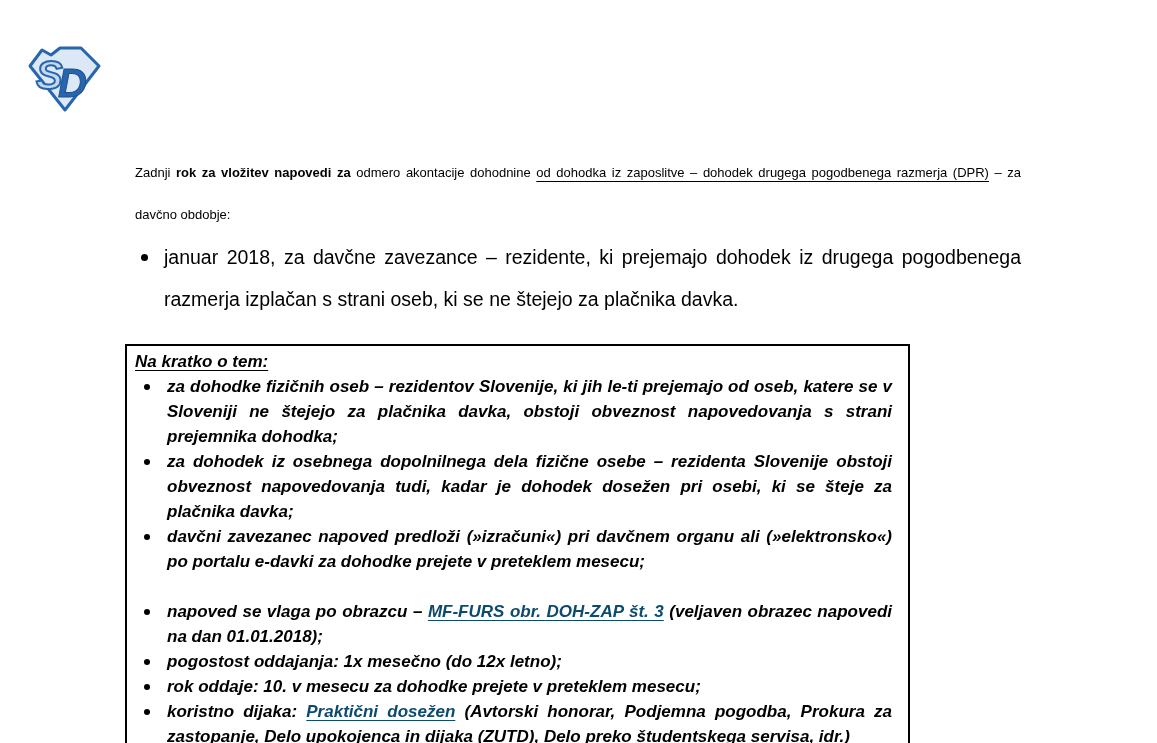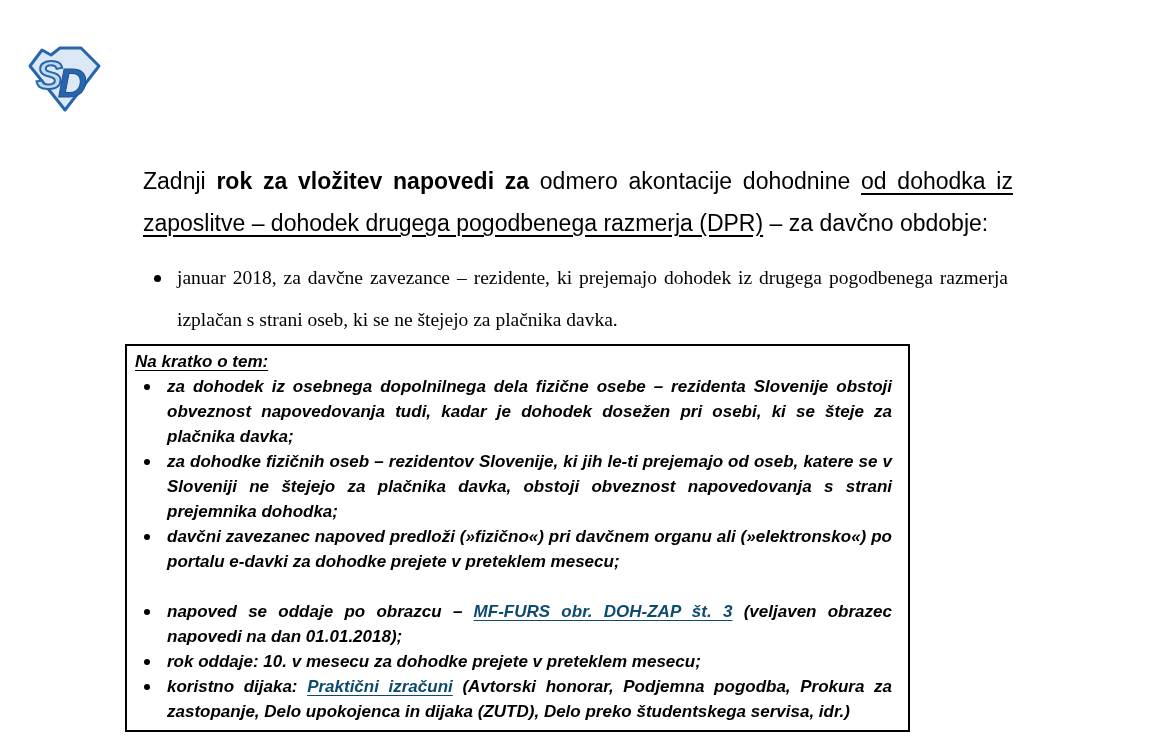--- a/index.html
+++ b/index.html
@@ -22,31 +22,31 @@
     width: 74px; height: 68px;
   }
 
   
   .content {
     position: absolute;
     left: 135px; top: 152px;
     width: 886px;
   }
   .intro {
-    margin: 8px;
-    font-size: 23px;
+    margin: 0;
+    font-size: 13px;
     line-height: 42px;
     text-align: justify;
   }
   .intro .seg-b { font-weight: bold; }
   .intro .seg-u { text-decoration: underline; text-underline-offset: 4px; }
 
   .intro-list {
     list-style: none;
-    margin: 13px; padding: 0; font-family: Liberation Serif, serif;
+    margin: 0; padding: 0;
   }
   .intro-list li {
     position: relative;
     padding-left: 29px;
     font-size: 19.5px;
     line-height: 42px;
     text-align: justify;
   }
   .intro-list .blt {
     position: absolute;
@@ -122,40 +122,43 @@
       <span class="blt"></span><span>januar 2018, za davčne zavezance – rezidente, ki prejemajo dohodek iz drugega pogodbenega razmerja izplačan s strani oseb, ki se ne štejejo za plačnika davka.</span>
     </li>
   </ul>
 </div>
 
 <div class="info-box">
   <p class="box-heading">Na kratko o tem:</p>
   <ul class="box-list">
 
     <li>
+      <span class="blt"></span><span>za dohodke fizičnih oseb – rezidentov Slovenije, ki jih le-ti prejemajo od oseb, katere se v Sloveniji ne štejejo za plačnika davka, obstoji obveznost napovedovanja s strani prejemnika dohodka;</span>
+    </li>
+
+    <li>
       <span class="blt"></span><span>za dohodek iz osebnega dopolnilnega dela fizične osebe – rezidenta Slovenije obstoji obveznost napovedovanja tudi, kadar je dohodek dosežen pri osebi, ki se šteje za plačnika davka;</span>
     </li>
 
     <li>
-      <span class="blt"></span><span>za dohodke fizičnih oseb – rezidentov Slovenije, ki jih le-ti prejemajo od oseb, katere se v Sloveniji ne štejejo za plačnika davka, obstoji obveznost napovedovanja s strani prejemnika dohodka;</span>
-    </li>
-
-    <li>
-      <span class="blt"></span><span>davčni zavezanec napoved predloži (»fizično«) pri davčnem organu ali (»elektronsko«) po portalu e-davki za dohodke prejete v preteklem mesecu;</span>
+      <span class="blt"></span><span>davčni zavezanec napoved predloži (»izračuni«) pri davčnem organu ali (»elektronsko«) po portalu e-davki za dohodke prejete v preteklem mesecu;</span>
     </li>
 
     <div class="spacer"></div>
 
     <li>
-      <span class="blt"></span><span>napoved se oddaje po obrazcu – </span><a class="doc-link" href="#">MF-FURS obr. DOH-ZAP št. 3</a><span> (veljaven obrazec napovedi na dan 01.01.2018);</span>
+      <span class="blt"></span><span>napoved se vlaga po obrazcu – </span><a class="doc-link" href="#">MF-FURS obr. DOH-ZAP št. 3</a><span> (veljaven obrazec napovedi na dan 01.01.2018);</span>
     </li>
 
+    <li>
+      <span class="blt"></span><span>pogostost oddajanja: 1x mesečno (do 12x letno);</span>
+    </li>
 
     <li>
       <span class="blt"></span><span>rok oddaje: 10. v mesecu za dohodke prejete v preteklem mesecu;</span>
     </li>
 
     <li>
-      <span class="blt"></span><span>koristno dijaka: </span><a class="doc-link" href="#">Praktični izračuni</a><span> (Avtorski honorar, Podjemna pogodba, Prokura za zastopanje, Delo upokojenca in dijaka (ZUTD), Delo preko študentskega servisa, idr.)</span>
+      <span class="blt"></span><span>koristno dijaka: </span><a class="doc-link" href="#">Praktični dosežen</a><span> (Avtorski honorar, Podjemna pogodba, Prokura za zastopanje, Delo upokojenca in dijaka (ZUTD), Delo preko študentskega servisa, idr.)</span>
     </li>
 
   </ul>
 </div>
 
 </body></html>

